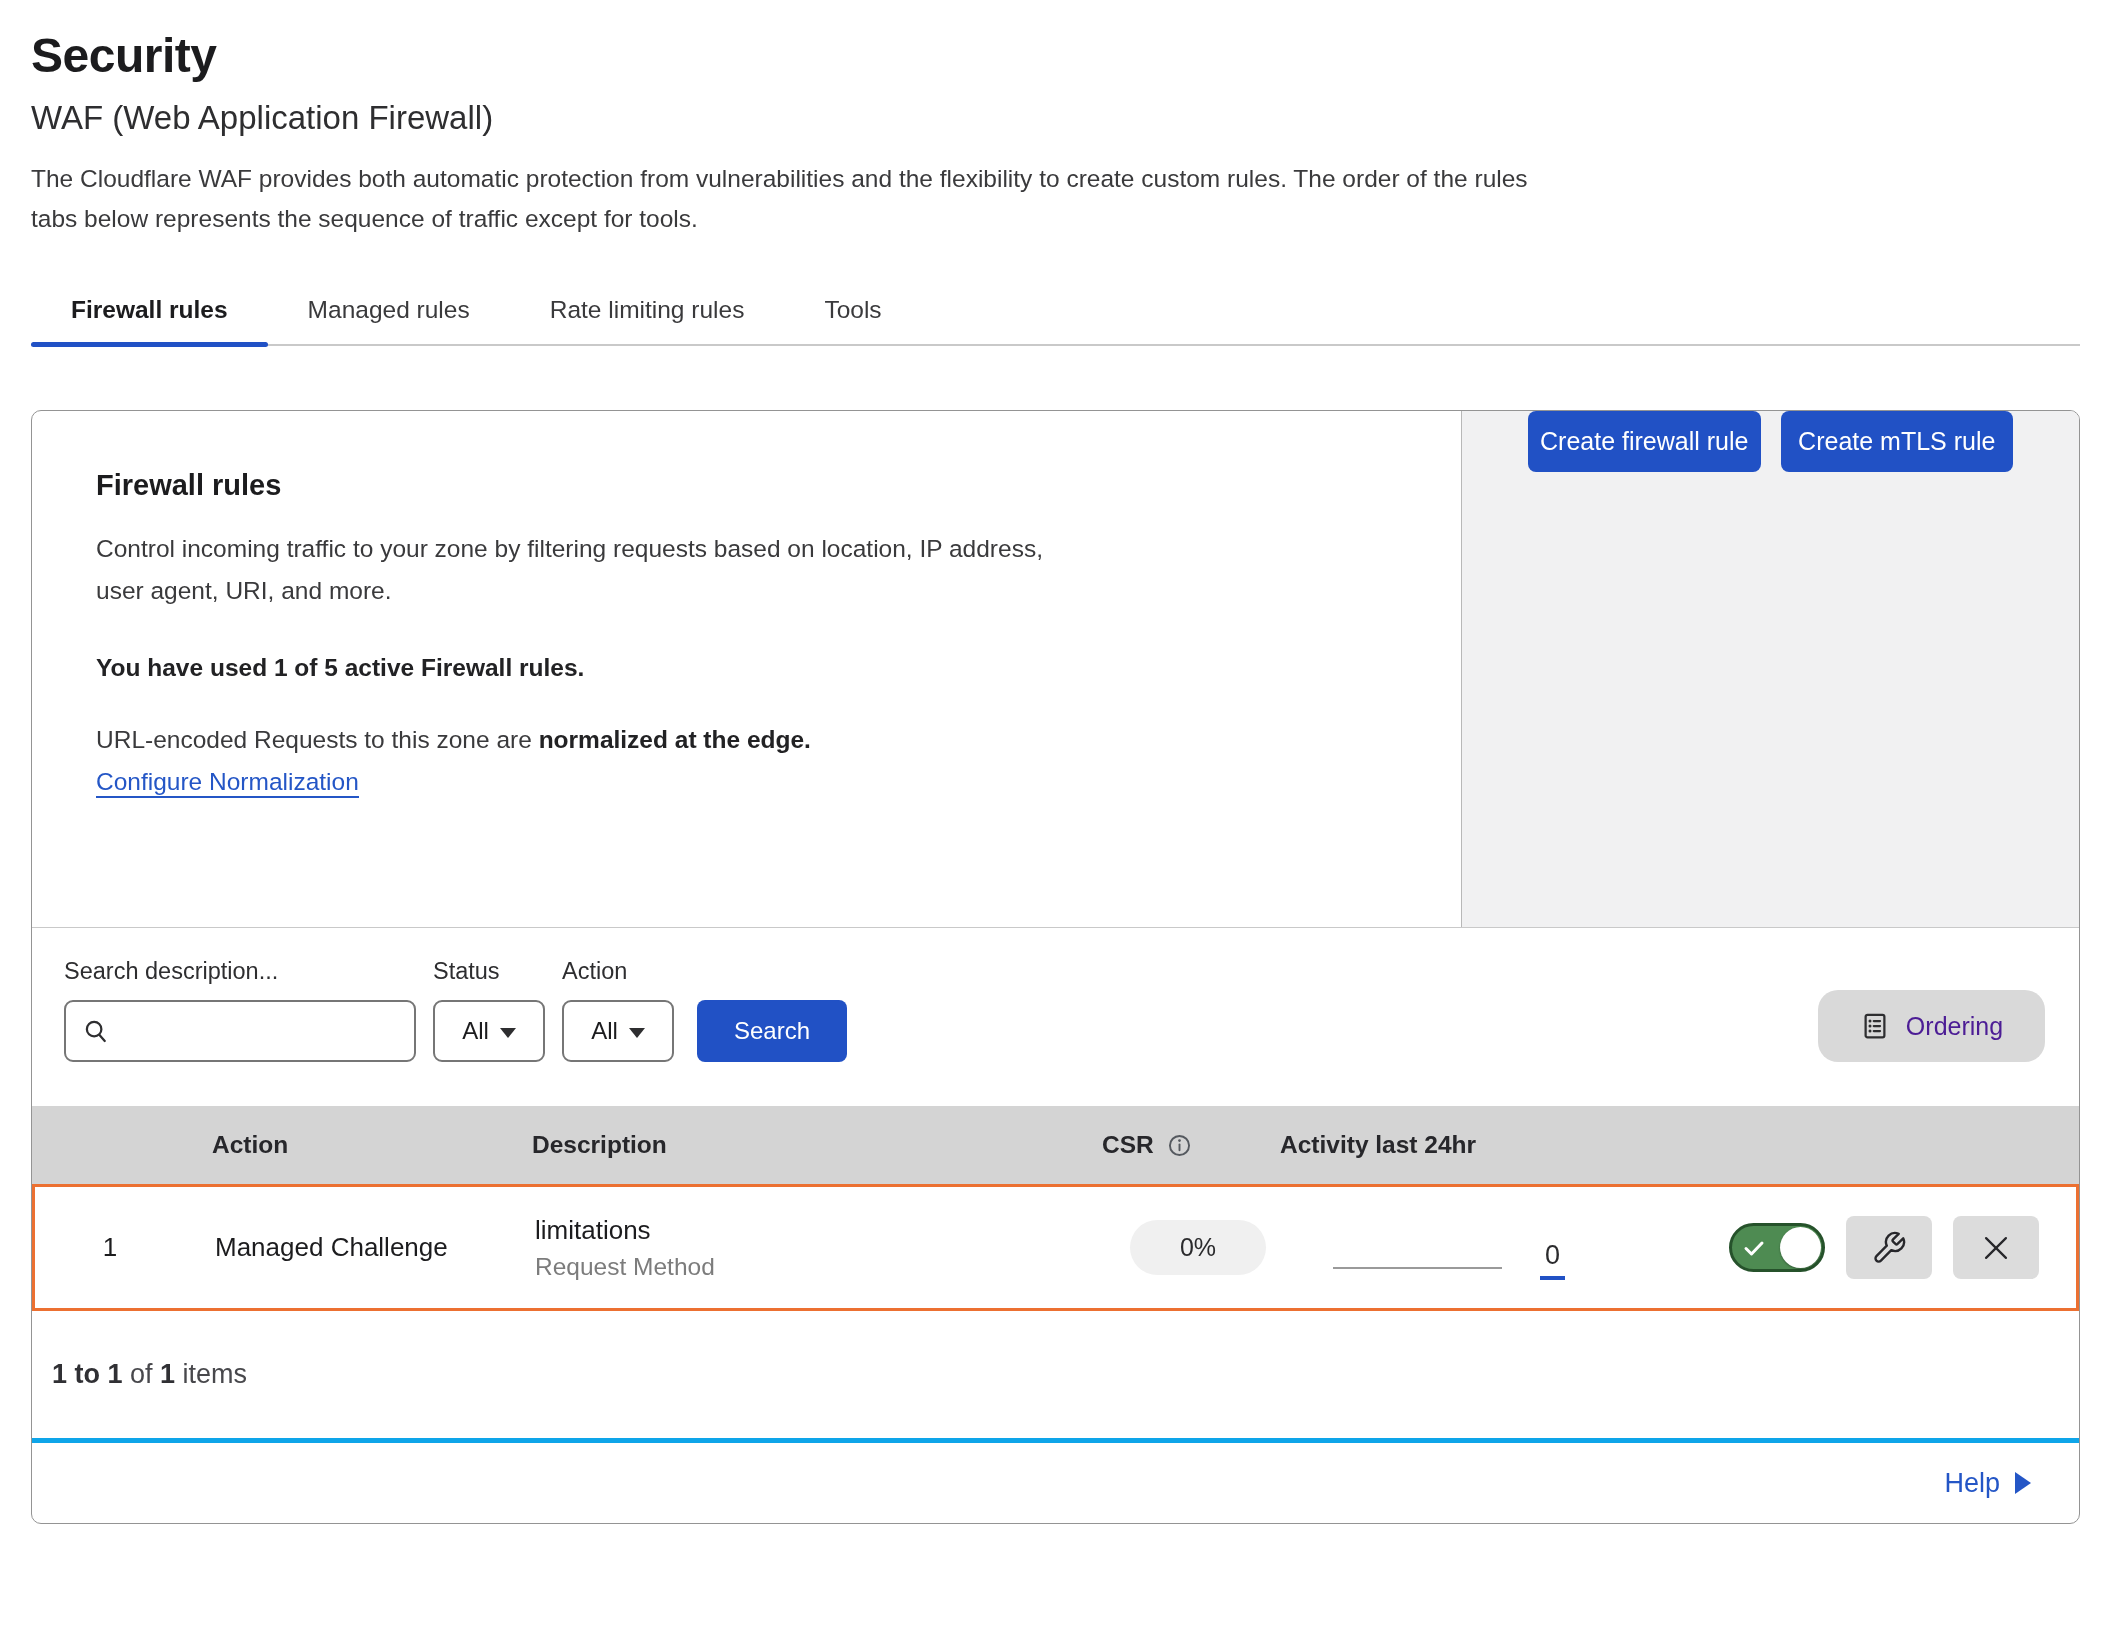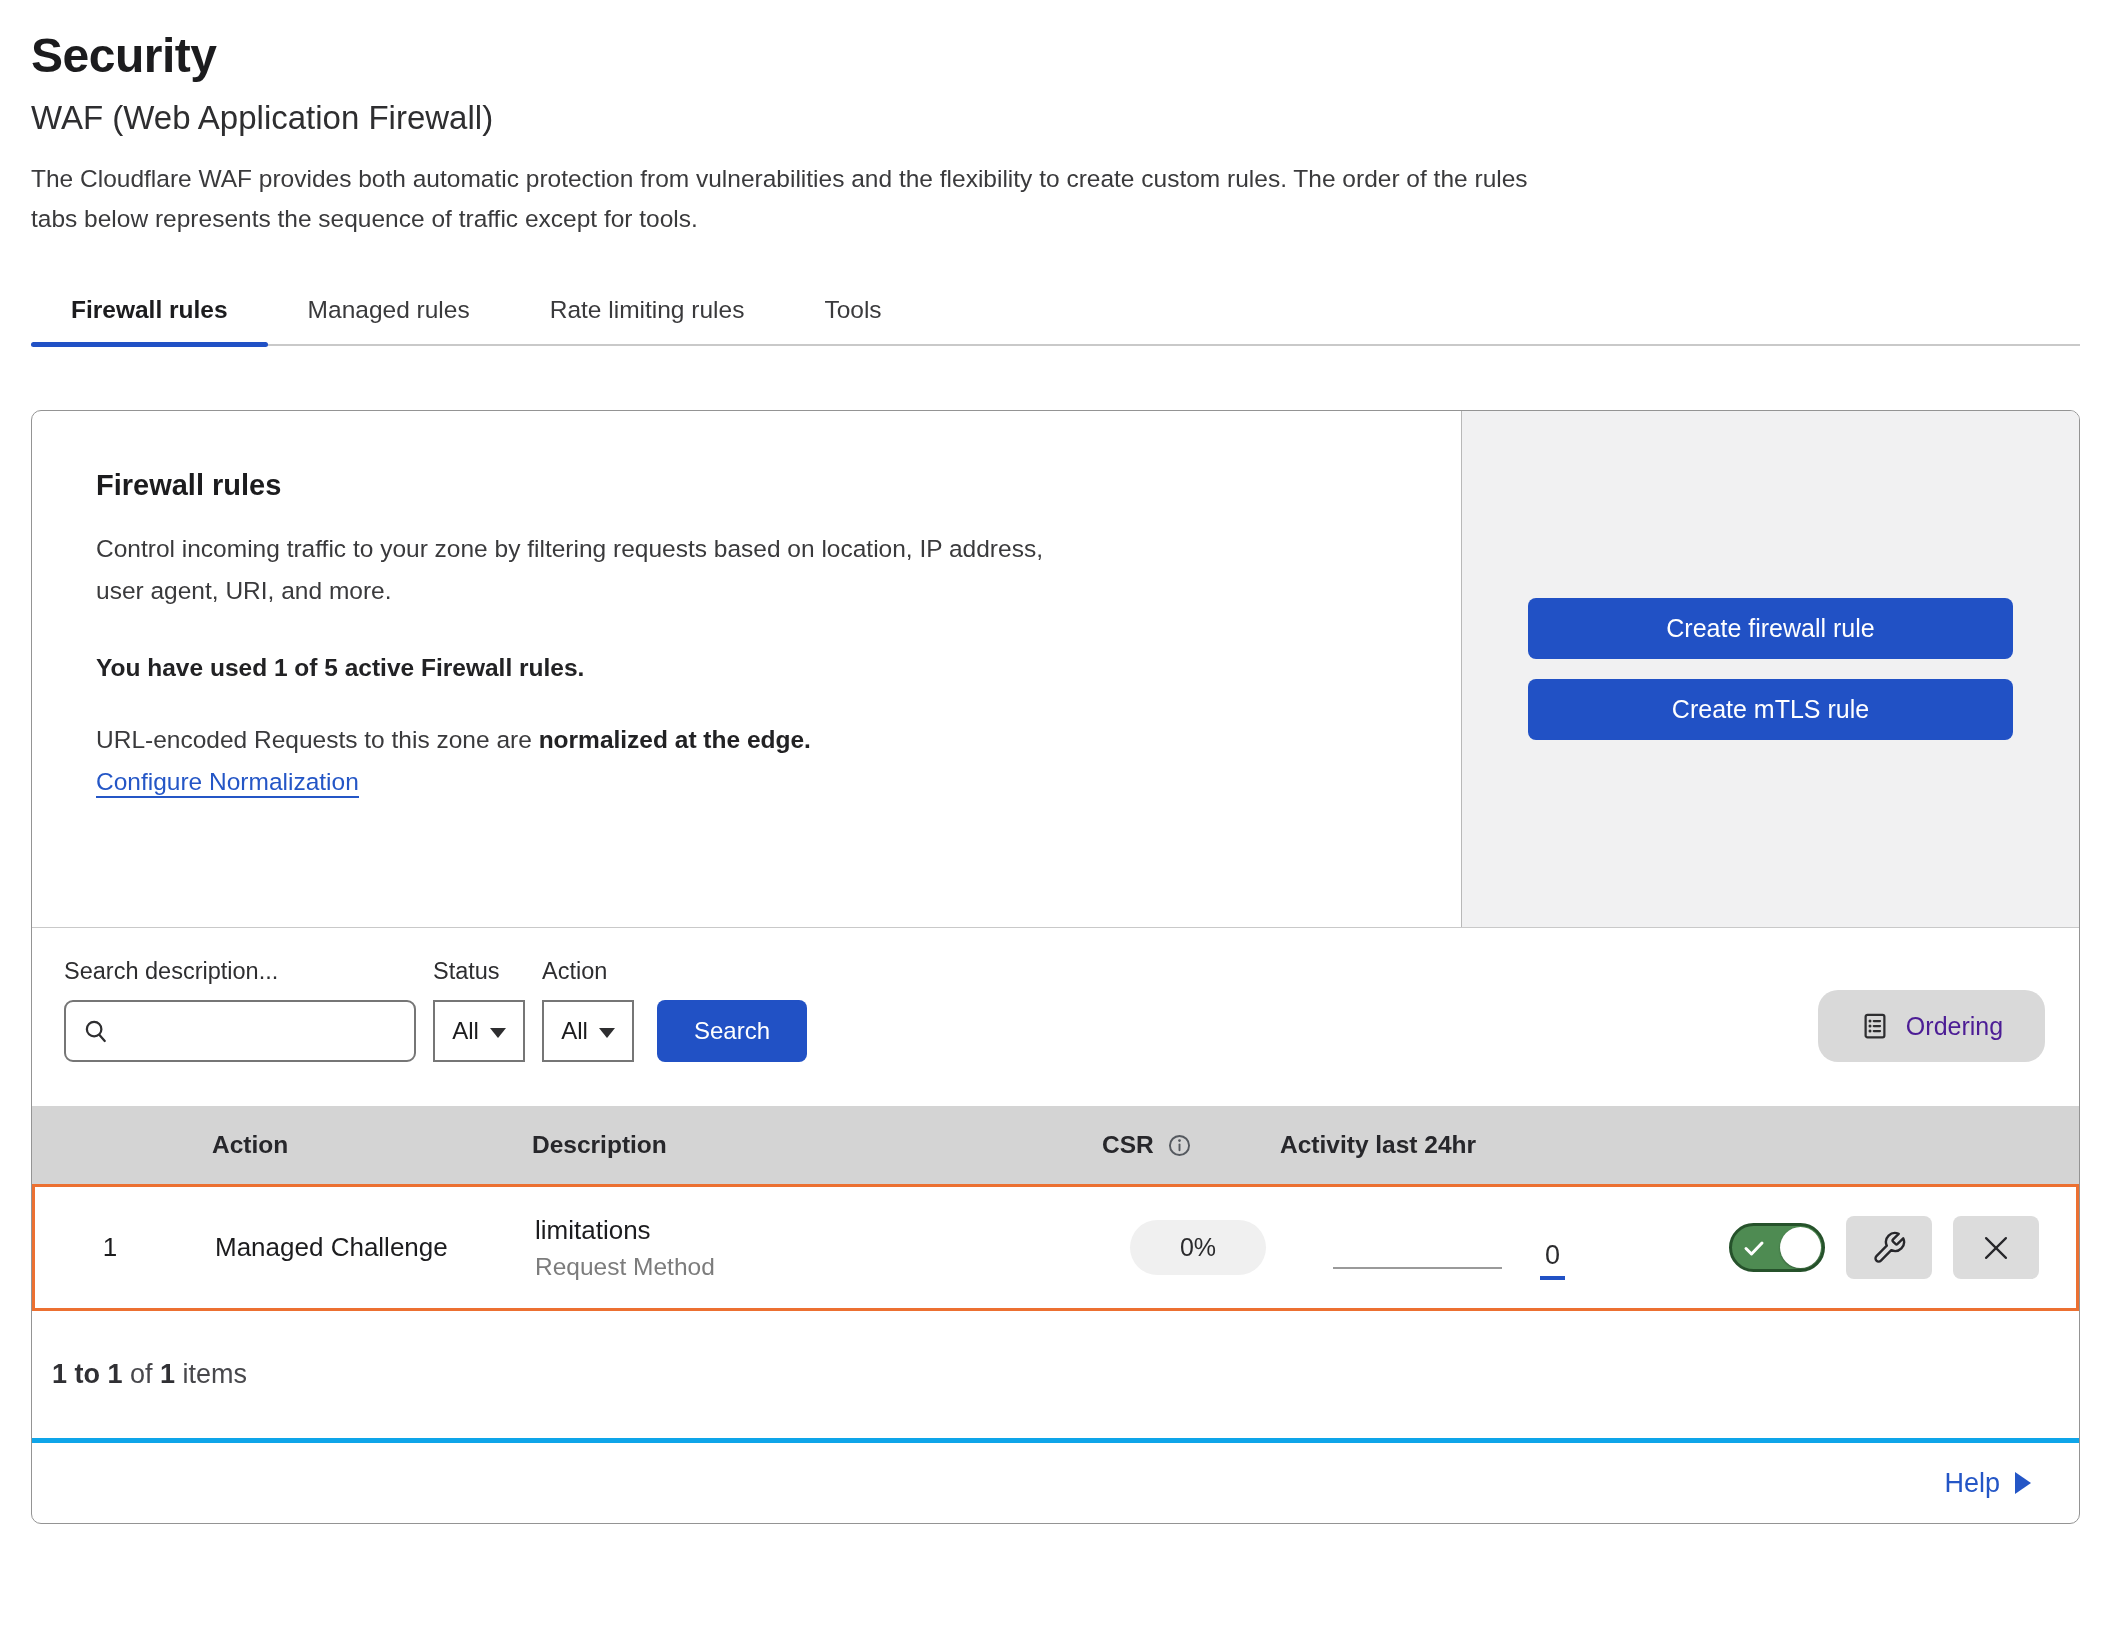--- a/index.html
+++ b/index.html
@@ -30,31 +30,31 @@
   .card-top { display:flex; min-height:516px; }
   .card-top-left { flex:1; padding:58px 40px 40px 64px; }
   .card-heading { font-size:29px; font-weight:700; color:#1c1c1e; }
   .card-text { font-size:24.5px; line-height:1.7; color:#3a3a3c; margin-top:26px; }
   .card-text span { display:block; }
   .usage-line { font-size:24.5px; font-weight:700; color:#222224; margin-top:42px; }
   .norm-line { font-size:24.5px; color:#3a3a3c; margin-top:44px; }
   .norm-line b { color:#222224; }
   .config-link { display:inline-block; margin-top:14px; font-size:24.5px; color:#2456c6; text-decoration:none; border-bottom:2.5px solid #2456c6; padding-bottom:0; cursor:pointer; }
 
-  .card-top-right { width:618px; background:#f1f1f2; border-left:1px solid #b8b8b8; display:flex; flex-direction:column; justify-content:center; gap:20px; padding:0 66px; }
+  .card-top-right { width:618px; background:#f1f1f2; border-left:1px solid #b8b8b8; display:flex; justify-content:center; gap:20px; padding:0 66px; }
   .btn-primary { display:flex; align-items:center; justify-content:center; height:61px; background:#2151c5; color:#fff; font-size:25px; font-family:inherit; border:none; border-radius:8px; cursor:pointer; width:100%; }
 
   
   .filter-row { border-top:1px solid #c9c9c9; padding:30px 34px 44px 32px; display:flex; align-items:flex-end; }
   .field { margin-right:17px; }
   .field-label { display:block; font-size:23.5px; color:#2e2e30; margin-bottom:15px; }
   .search-box { width:352px; height:62px; border:2px solid #767676; border-radius:9px; display:flex; align-items:center; padding:0 15px; background:#fff; }
   .search-box svg { flex:none; }
   .search-box input { border:none; outline:none; flex:1; min-width:0; font-size:23px; font-family:inherit; margin-left:10px; background:transparent; }
-  .select-box { width:92px; height:62px; border:2px solid #767676; border-radius:0; display:flex; align-items:center; justify-content:center; gap:11px; font-size:24px; color:#1c1c1e; background:#fff; cursor:pointer; }
+  .select-box { width:112px; height:62px; border:2px solid #767676; border-radius:9px; display:flex; align-items:center; justify-content:center; gap:11px; font-size:24px; color:#1c1c1e; background:#fff; cursor:pointer; }
   .caret { width:0; height:0; border-left:8px solid transparent; border-right:8px solid transparent; border-top:10px solid #2e2e30; margin-top:3px; }
   .btn-search { width:150px; height:62px; margin-left:6px; font-size:24px; background:#2151c5; color:#fff; border:none; border-radius:8px; font-family:inherit; cursor:pointer; }
   .filter-spacer { flex:1; }
   .btn-ordering { width:227px; height:72px; background:#d9d9d9; border:none; border-radius:20px; display:flex; align-items:center; justify-content:center; gap:16px; font-size:25px; color:#4c1d95; font-family:inherit; cursor:pointer; }
 
   
   .tbl-head, .rule-row { display:grid; grid-template-columns:150px 320px 570px 200px 330px 1fr; align-items:center; }
   .tbl-head { background:#d4d4d4; height:78px; font-size:24.5px; font-weight:700; color:#27272b; }
   .th-action, .td-action { padding-left:30px; }
   .th-desc, .td-desc { padding-left:30px; }

